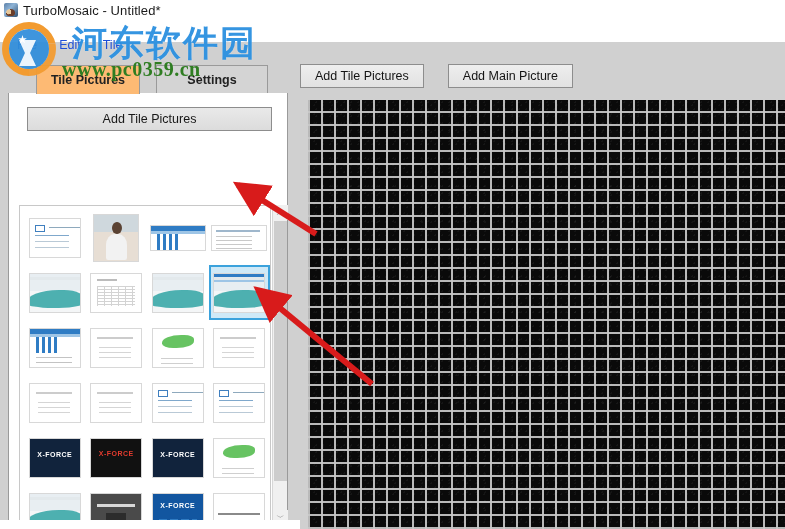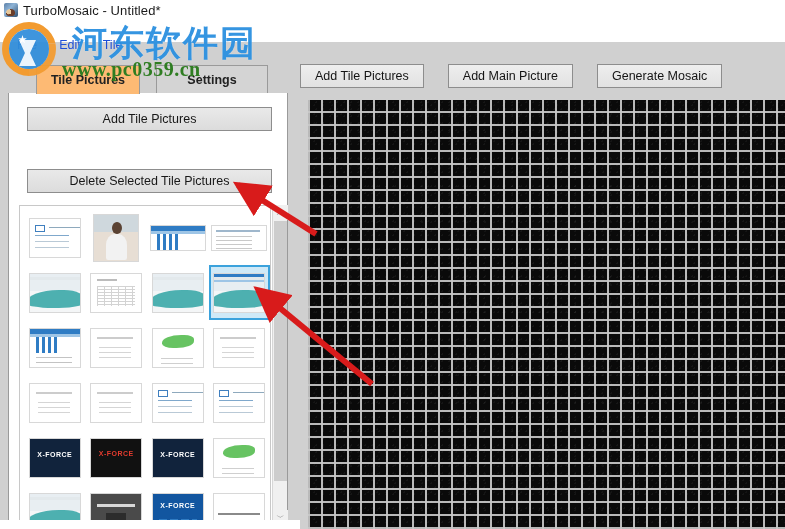--- a/index.html
+++ b/index.html
@@ -271,21 +271,20 @@
 
   <div class="tabstrip">
     <div class="tab active">Tile Pictures</div>
     <div class="tab inactive">Settings</div>
   </div>
 
   <div class="left-panel">
     <div class="btn lp-btn1">Add Tile Pictures</div>
 
 
-    <div class="btn lp-btn2">Delete Selected Tile Pictures</div>
 
     <div class="thumbs-wrap">
       <div class="thumbs-grid" id="thumbs-grid">
           <div class="thumb-cell">
             <div class="thumb t-flow"></div>
           </div>
           <div class="thumb-cell">
             <div class="thumb tall t-photo"></div>
           </div>
           <div class="thumb-cell">
@@ -371,21 +370,20 @@
       <div class="thumbbar"></div>
       <div class="down">﹀</div>
     </div>
   </div>
 
   <div class="bottom-strip"></div>
 
   <div class="toolbar">
     <div class="tb-btn">Add Tile Pictures</div>
     <div class="tb-btn">Add Main Picture</div>
-    <div class="tb-btn">Generate Mosaic</div>
   </div>
 
   <div class="preview">
     <div class="mosaic"></div>
   </div>
 
   <svg class="arrows" width="785" height="529">
     <defs>
       <marker id="ah" markerWidth="6" markerHeight="6" refX="5" refY="3" orient="auto">
         <path d="M0,0 L6,3 L0,6 z" fill="#d81b1b"></path>

